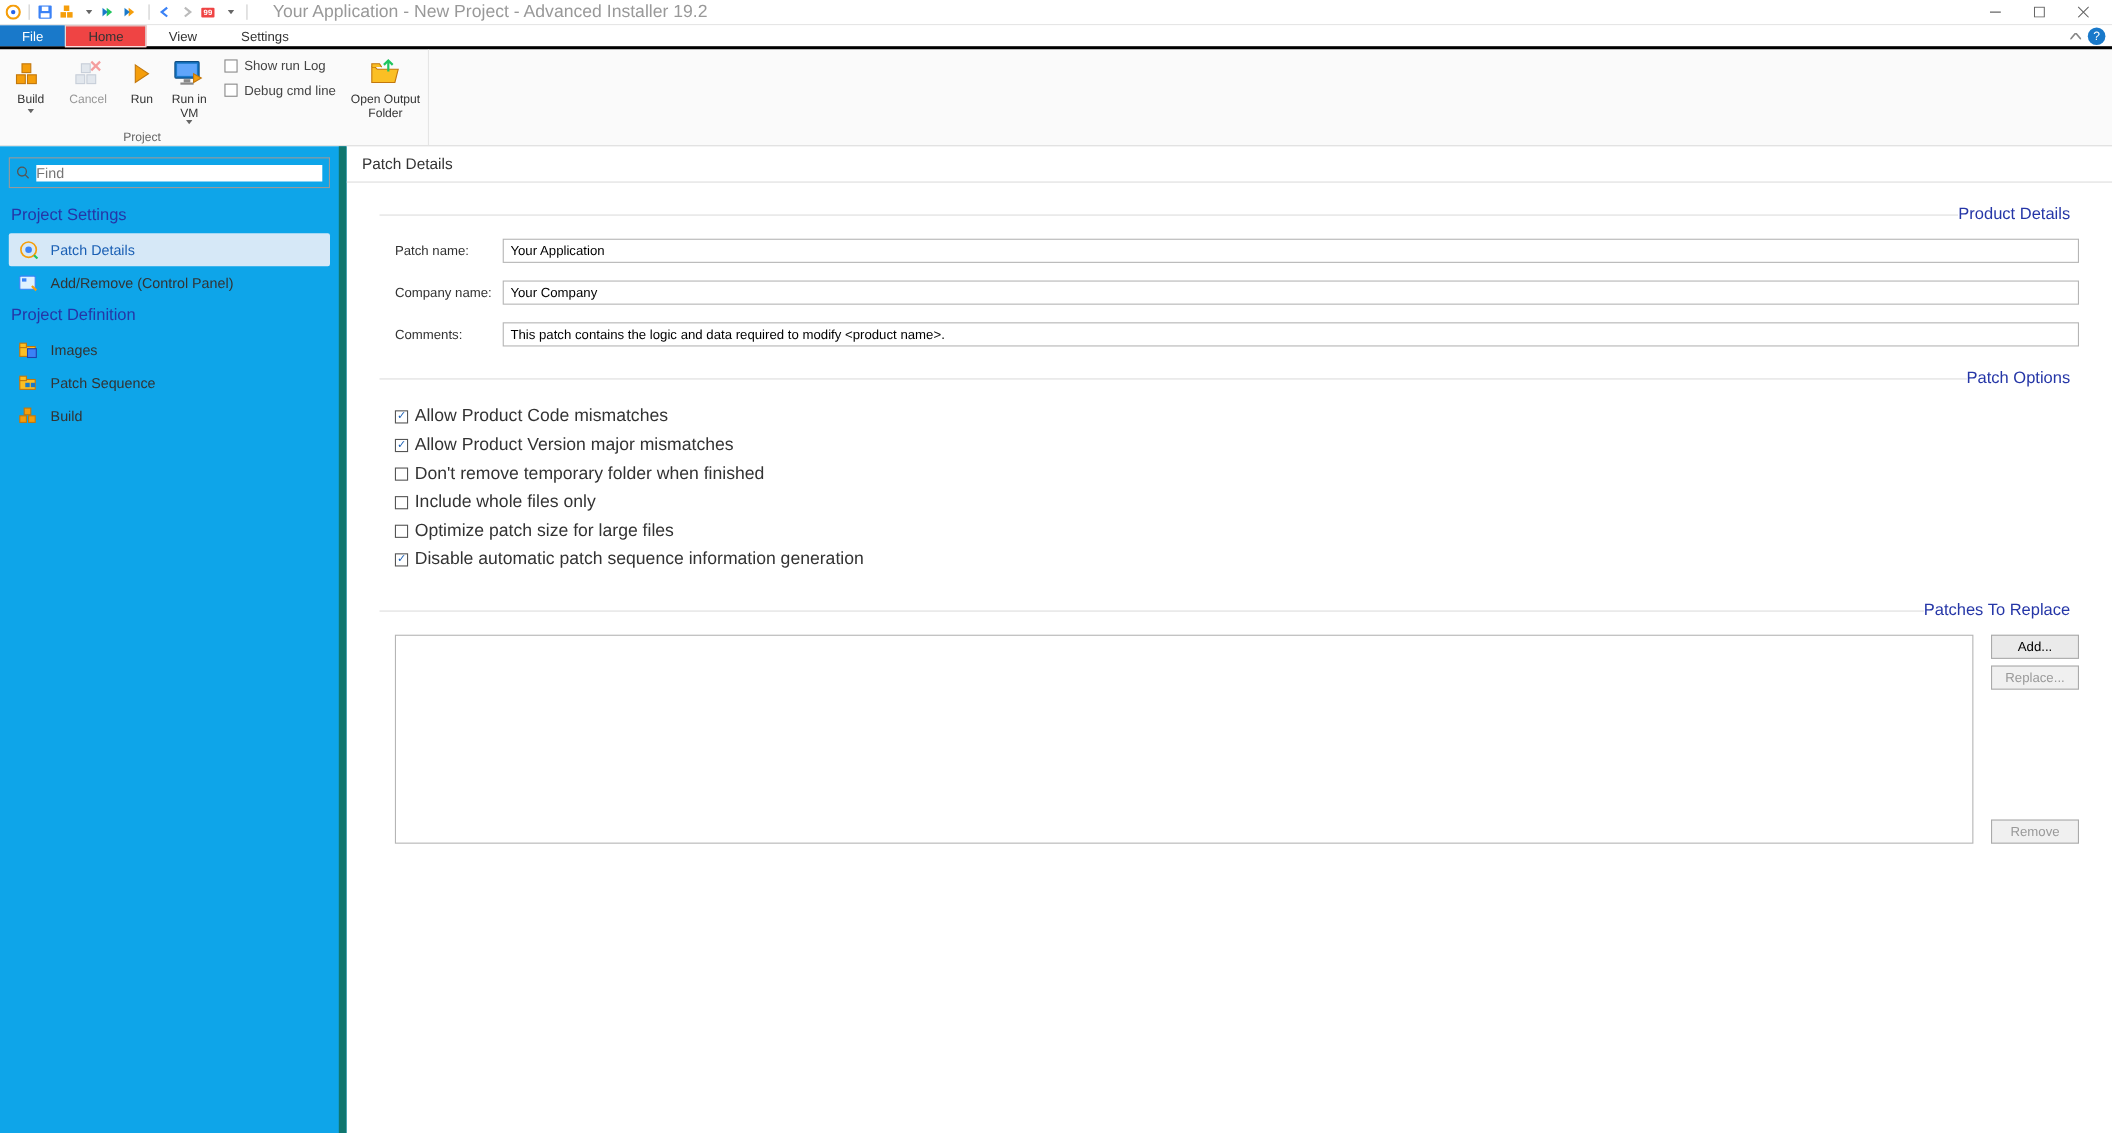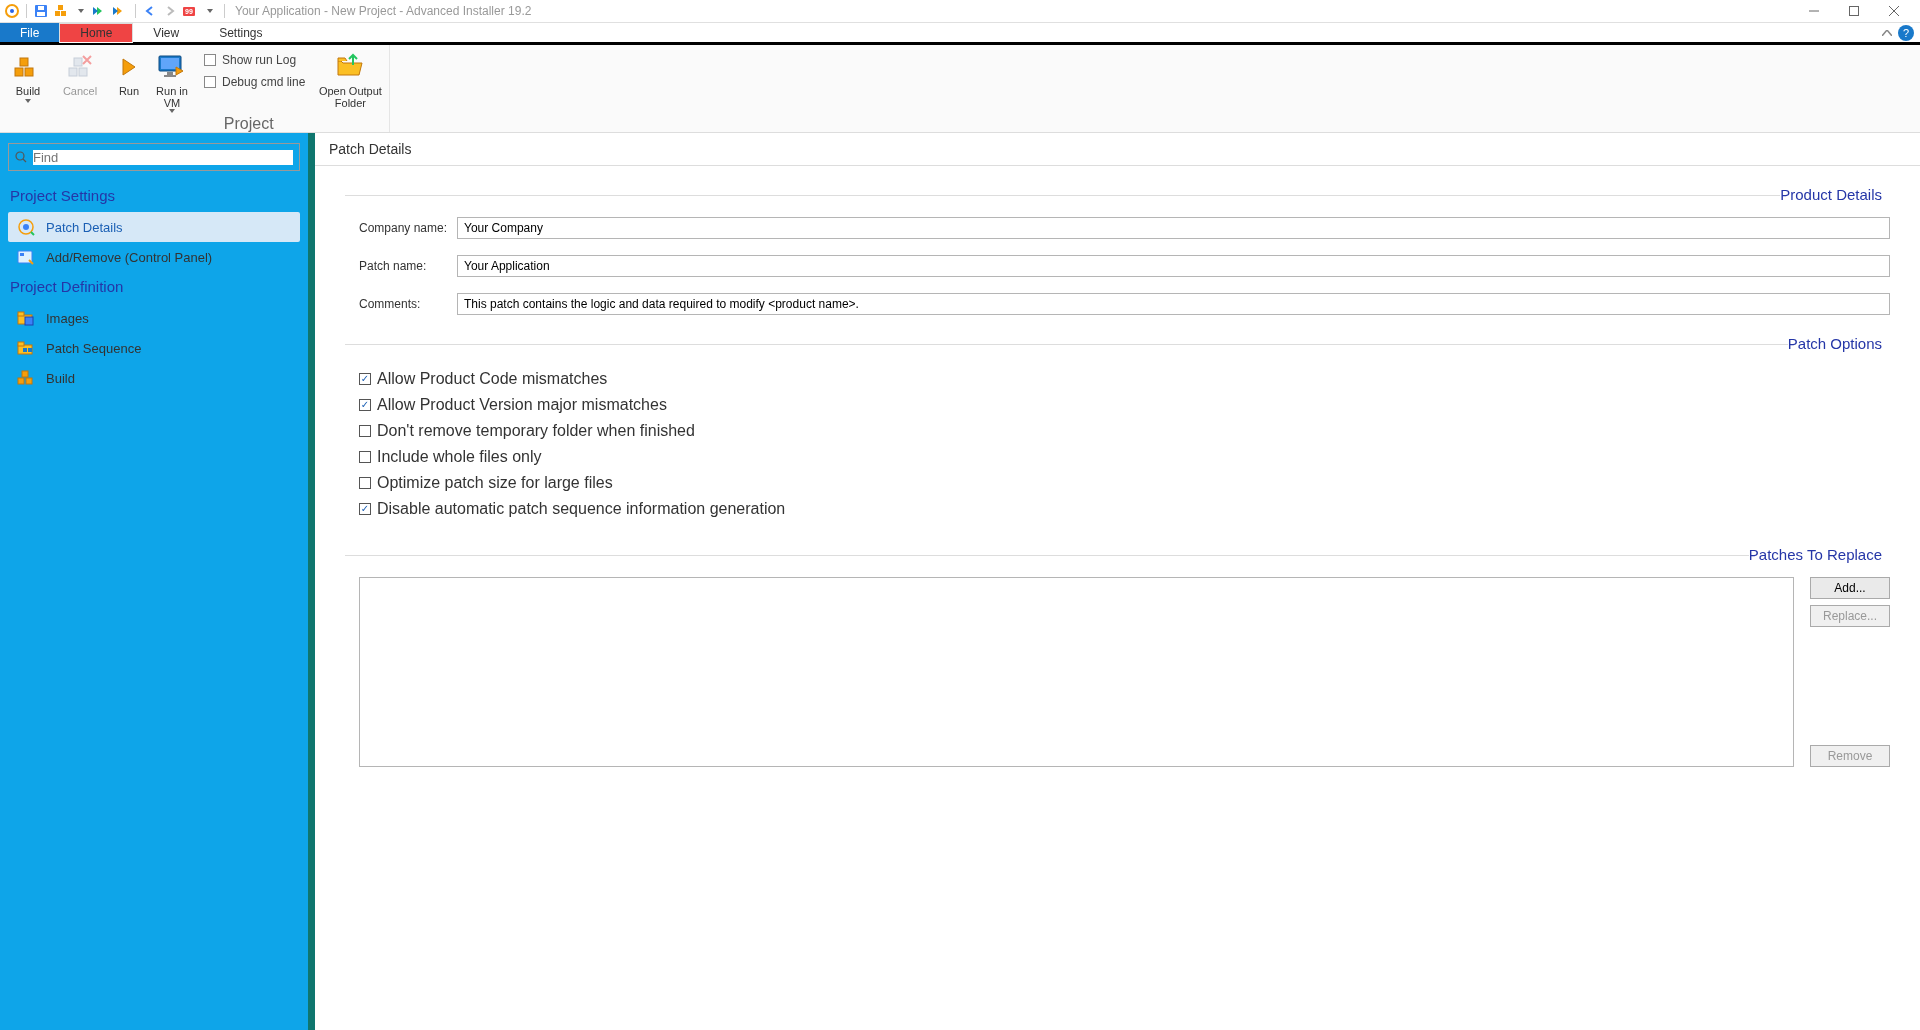--- a/index.html
+++ b/index.html
@@ -2,35 +2,35 @@
 <html><head>
 <meta charset="utf-8">
 <style>
 * { margin: 0; padding: 0; box-sizing: border-box; font-family: "Segoe UI", Tahoma, sans-serif; }
 body { background: #fff; font-size: 12px; color: #333; overflow: hidden; }
 
 .titlebar { height: 23px; display: flex; align-items: center; background: #fff; border-bottom: 1px solid #e0e0e0; padding: 0 4px; }
 .qa-toolbar { display: flex; align-items: center; gap: 4px; }
 .qa-icon { width: 16px; height: 16px; display: flex; align-items: center; justify-content: center; }
 .qa-sep { width: 1px; height: 14px; background: #ccc; margin: 0 2px; }
-.title-text { margin-left: 8px; color: #999; font-size: 12px; }
+.title-text { margin-left: 21px; color: #999; font-size: 16px; }
 .title-controls { margin-left: auto; display: flex; align-items: center; gap: 12px; padding-right: 8px;}
 .win-btn { width: 28px; height: 20px; display: flex; align-items: center; justify-content: center; color: #666; }
 
 .menubar { height: 22px; display: flex; align-items: stretch; background: #fff; border-bottom: 3px solid #000000; }
 .menu-tab { padding: 0 20px; display: flex; align-items: center; font-size: 12px; cursor: default; }
 .menu-tab.file { background: #1979ca; color: #fff; }
 .menu-tab.active { background: #ef4444; border: 1px solid #ddd; border-bottom: 1px solid #fff; margin-bottom: -1px; }
 .menubar-right { margin-left: auto; display: flex; align-items: center; padding-right: 6px; gap: 6px; }
 .help-badge { width: 16px; height: 16px; border-radius: 50%; background: #1979ca; color: #fff; display: flex; align-items: center; justify-content: center; font-size: 11px; }
 
 .ribbon { height: 88px; background: #fafafa; border-bottom: 1px solid #ddd; display: flex; }
 .ribbon-group { display: flex; flex-direction: column; padding: 2px 4px 1px 4px; border-right: 1px solid #e5e5e5; }
 .ribbon-group-body { flex: 1; display: flex; align-items: flex-start; gap: 4px; }
-.ribbon-group-label { text-align: center; font-size: 16px; color: #666; padding-top: 2px; }
+.ribbon-group-label { font-size: 11px; color: #666; padding-top: 2px; }
 .ribbon-btn-big { width: 48px; display: flex; flex-direction: column; align-items: center; gap: 2px; padding-top: 4px; text-align: center; font-size: 11px; }
 .ribbon-btn-big.disabled { opacity: 0.5; }
 .ribbon-icon-lg { width: 32px; height: 32px; display: flex; align-items: center; justify-content: center; }
 .ribbon-checks { display: flex; flex-direction: column; justify-content: space-between; gap: 8px; padding: 6px 6px 0 6px; }
 .ribbon-check { display: flex; align-items: center; gap: 6px; font-size: 12px; color: #444; }
 .ribbon-checkbox { width: 12px; height: 12px; border: 1px solid #888; background: #fff; }
 
 .main { display: flex; height: calc(100vh - 133px); }
 .sidebar { width: 315px; border-right: 7px solid #0f766e; padding: 10px 8px; background: #0ea5e9; }
 .search-box { display: flex; align-items: center; border: 1px solid #999; height: 28px; padding: 0 6px; gap: 6px; margin-bottom: 16px; }
@@ -318,26 +318,26 @@
     </div>
   </div>
 
   <div class="content">
     <div class="content-header">Patch Details</div>
     <div class="content-body">
 
       <div class="section-rule"><span>Product Details</span></div>
 
       <div class="form-row">
+        <div class="form-label">Patch name:</div>
+        <input class="form-input" type="text" value="Your Application" style="">
+      </div>
+      <div class="form-row">
         <div class="form-label">Company name:</div>
         <input class="form-input" type="text" value="Your Company" style="">
-      </div>
-      <div class="form-row">
-        <div class="form-label">Patch name:</div>
-        <input class="form-input" type="text" value="Your Application" style="">
       </div>
       <div class="form-row">
         <div class="form-label">Comments:</div>
         <input class="form-input" type="text" value="This patch contains the logic and data required to modify &lt;product name&gt;." style="">
       </div>
 
       <div class="section-rule" style="margin-top:20px;"><span>Patch Options</span></div>
 
       <div class="opt-list" id="opt-list">
           <div class="opt-item">

